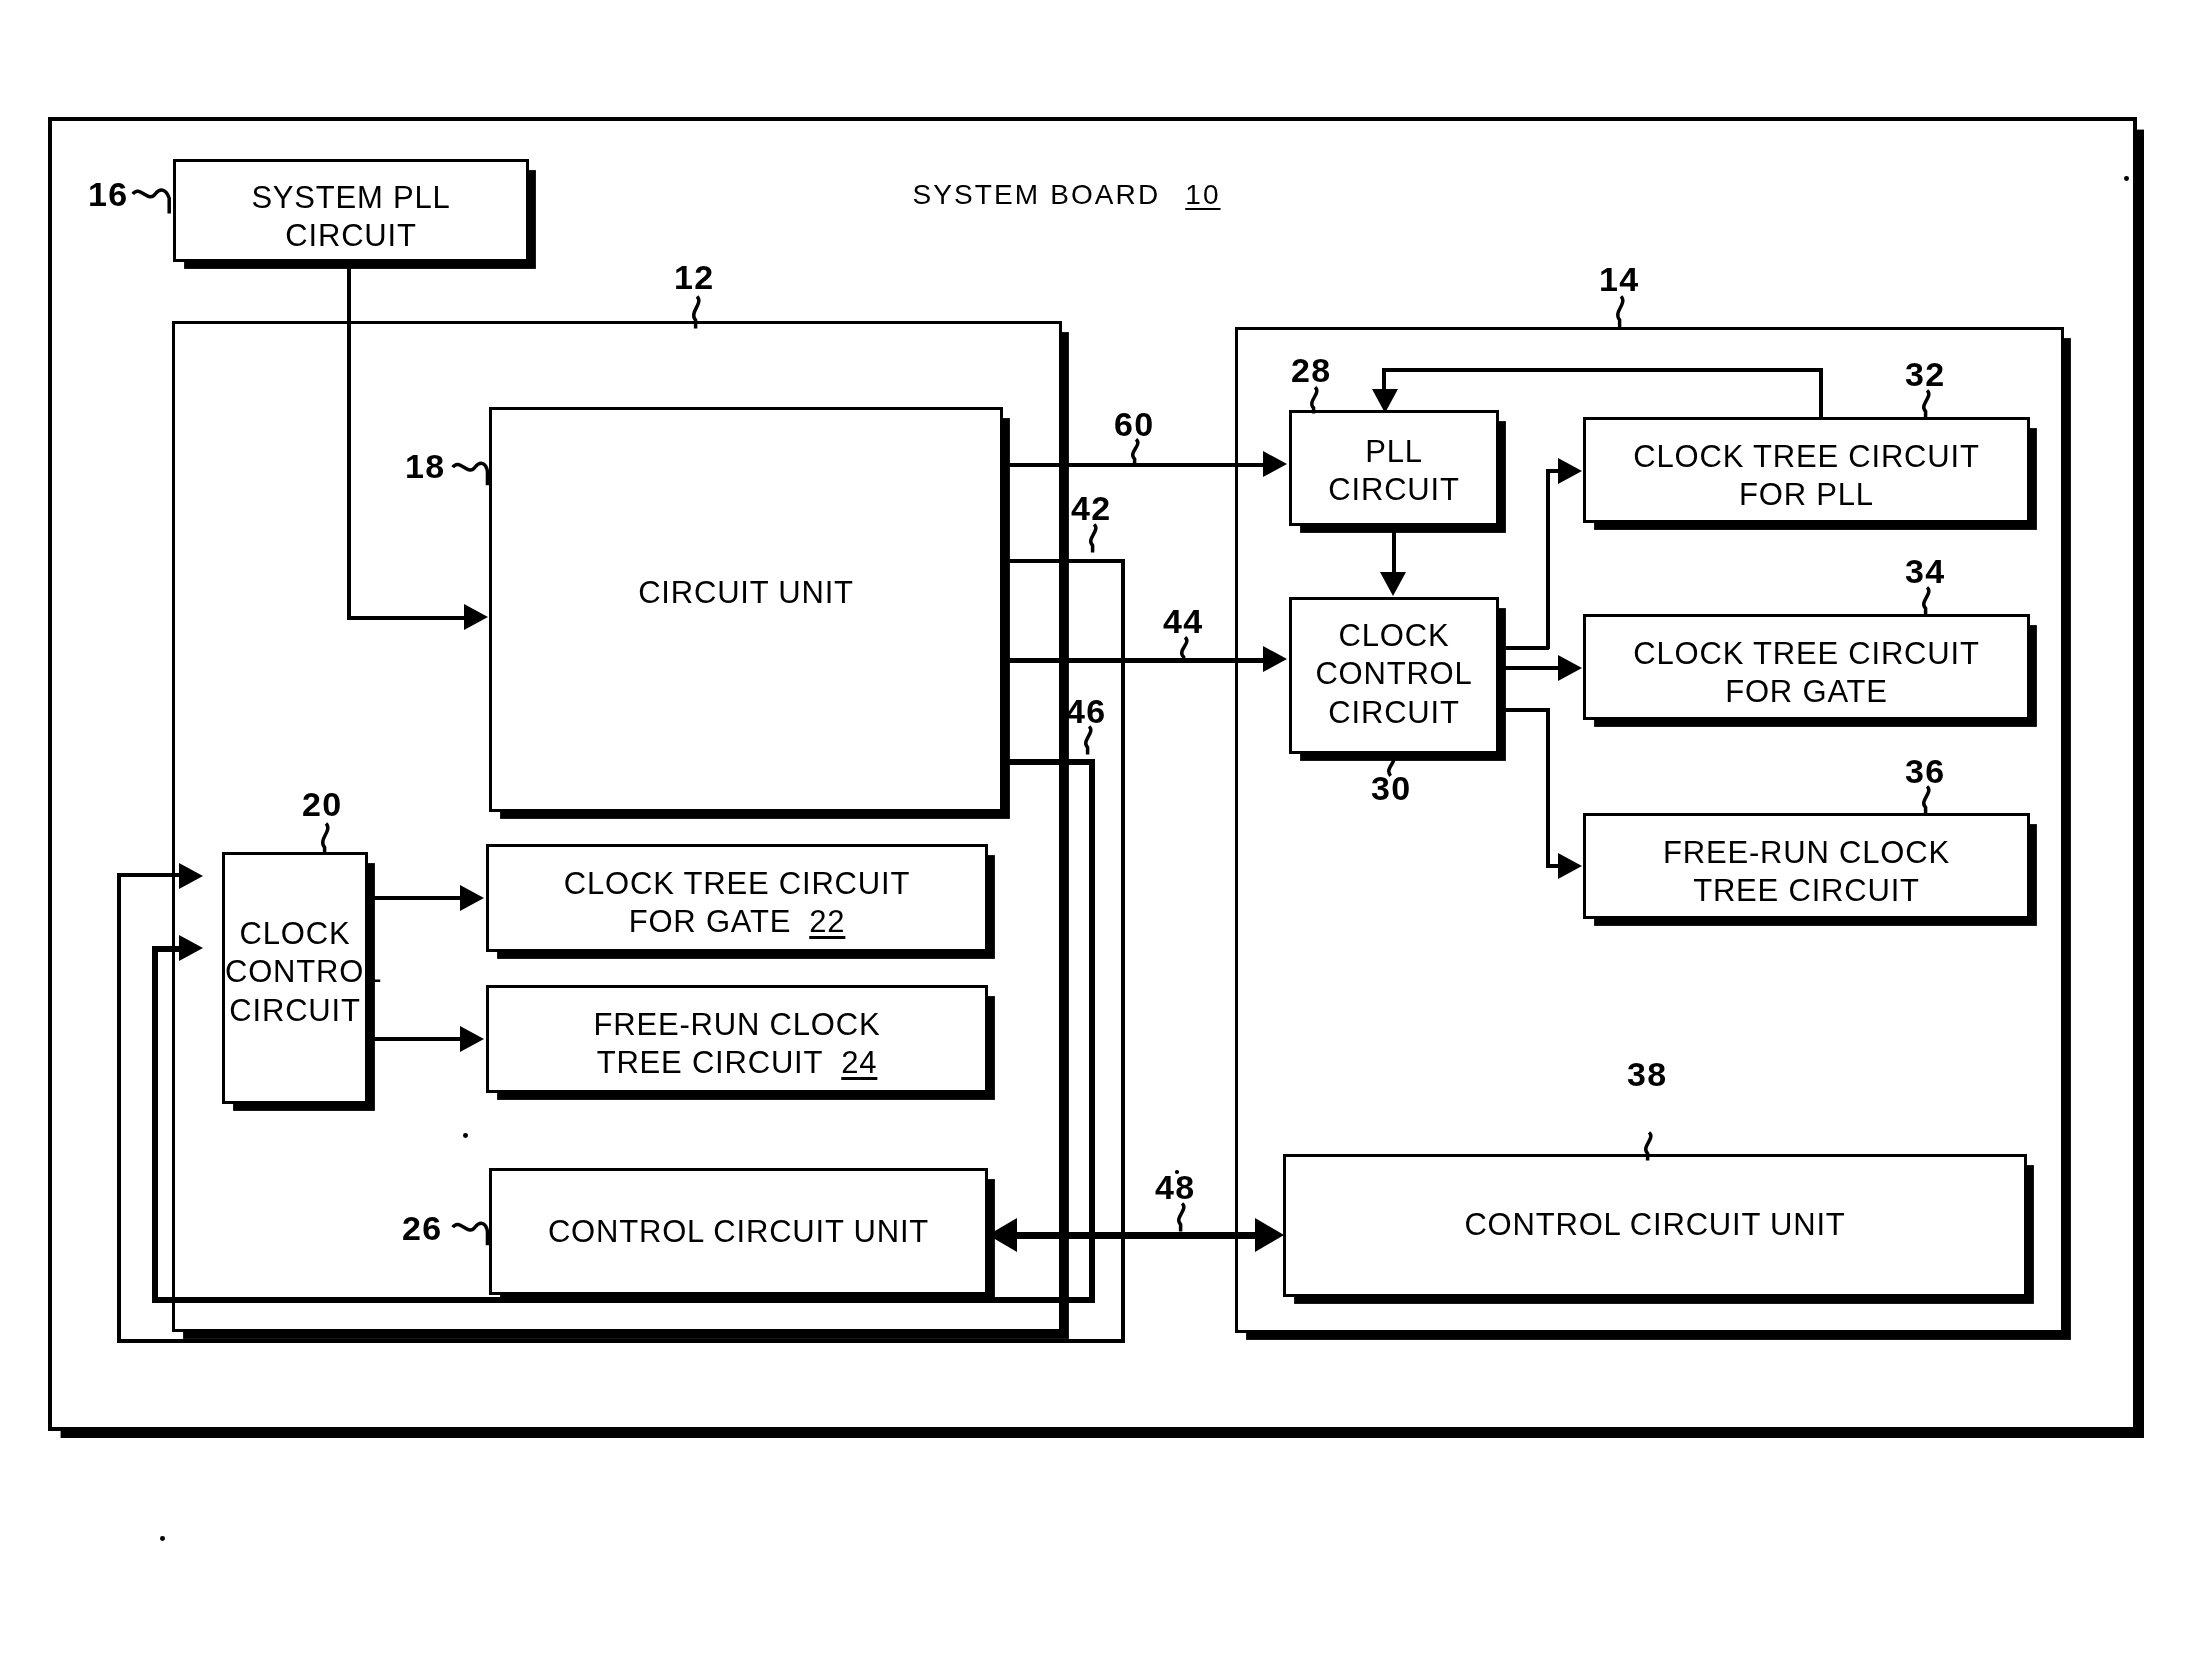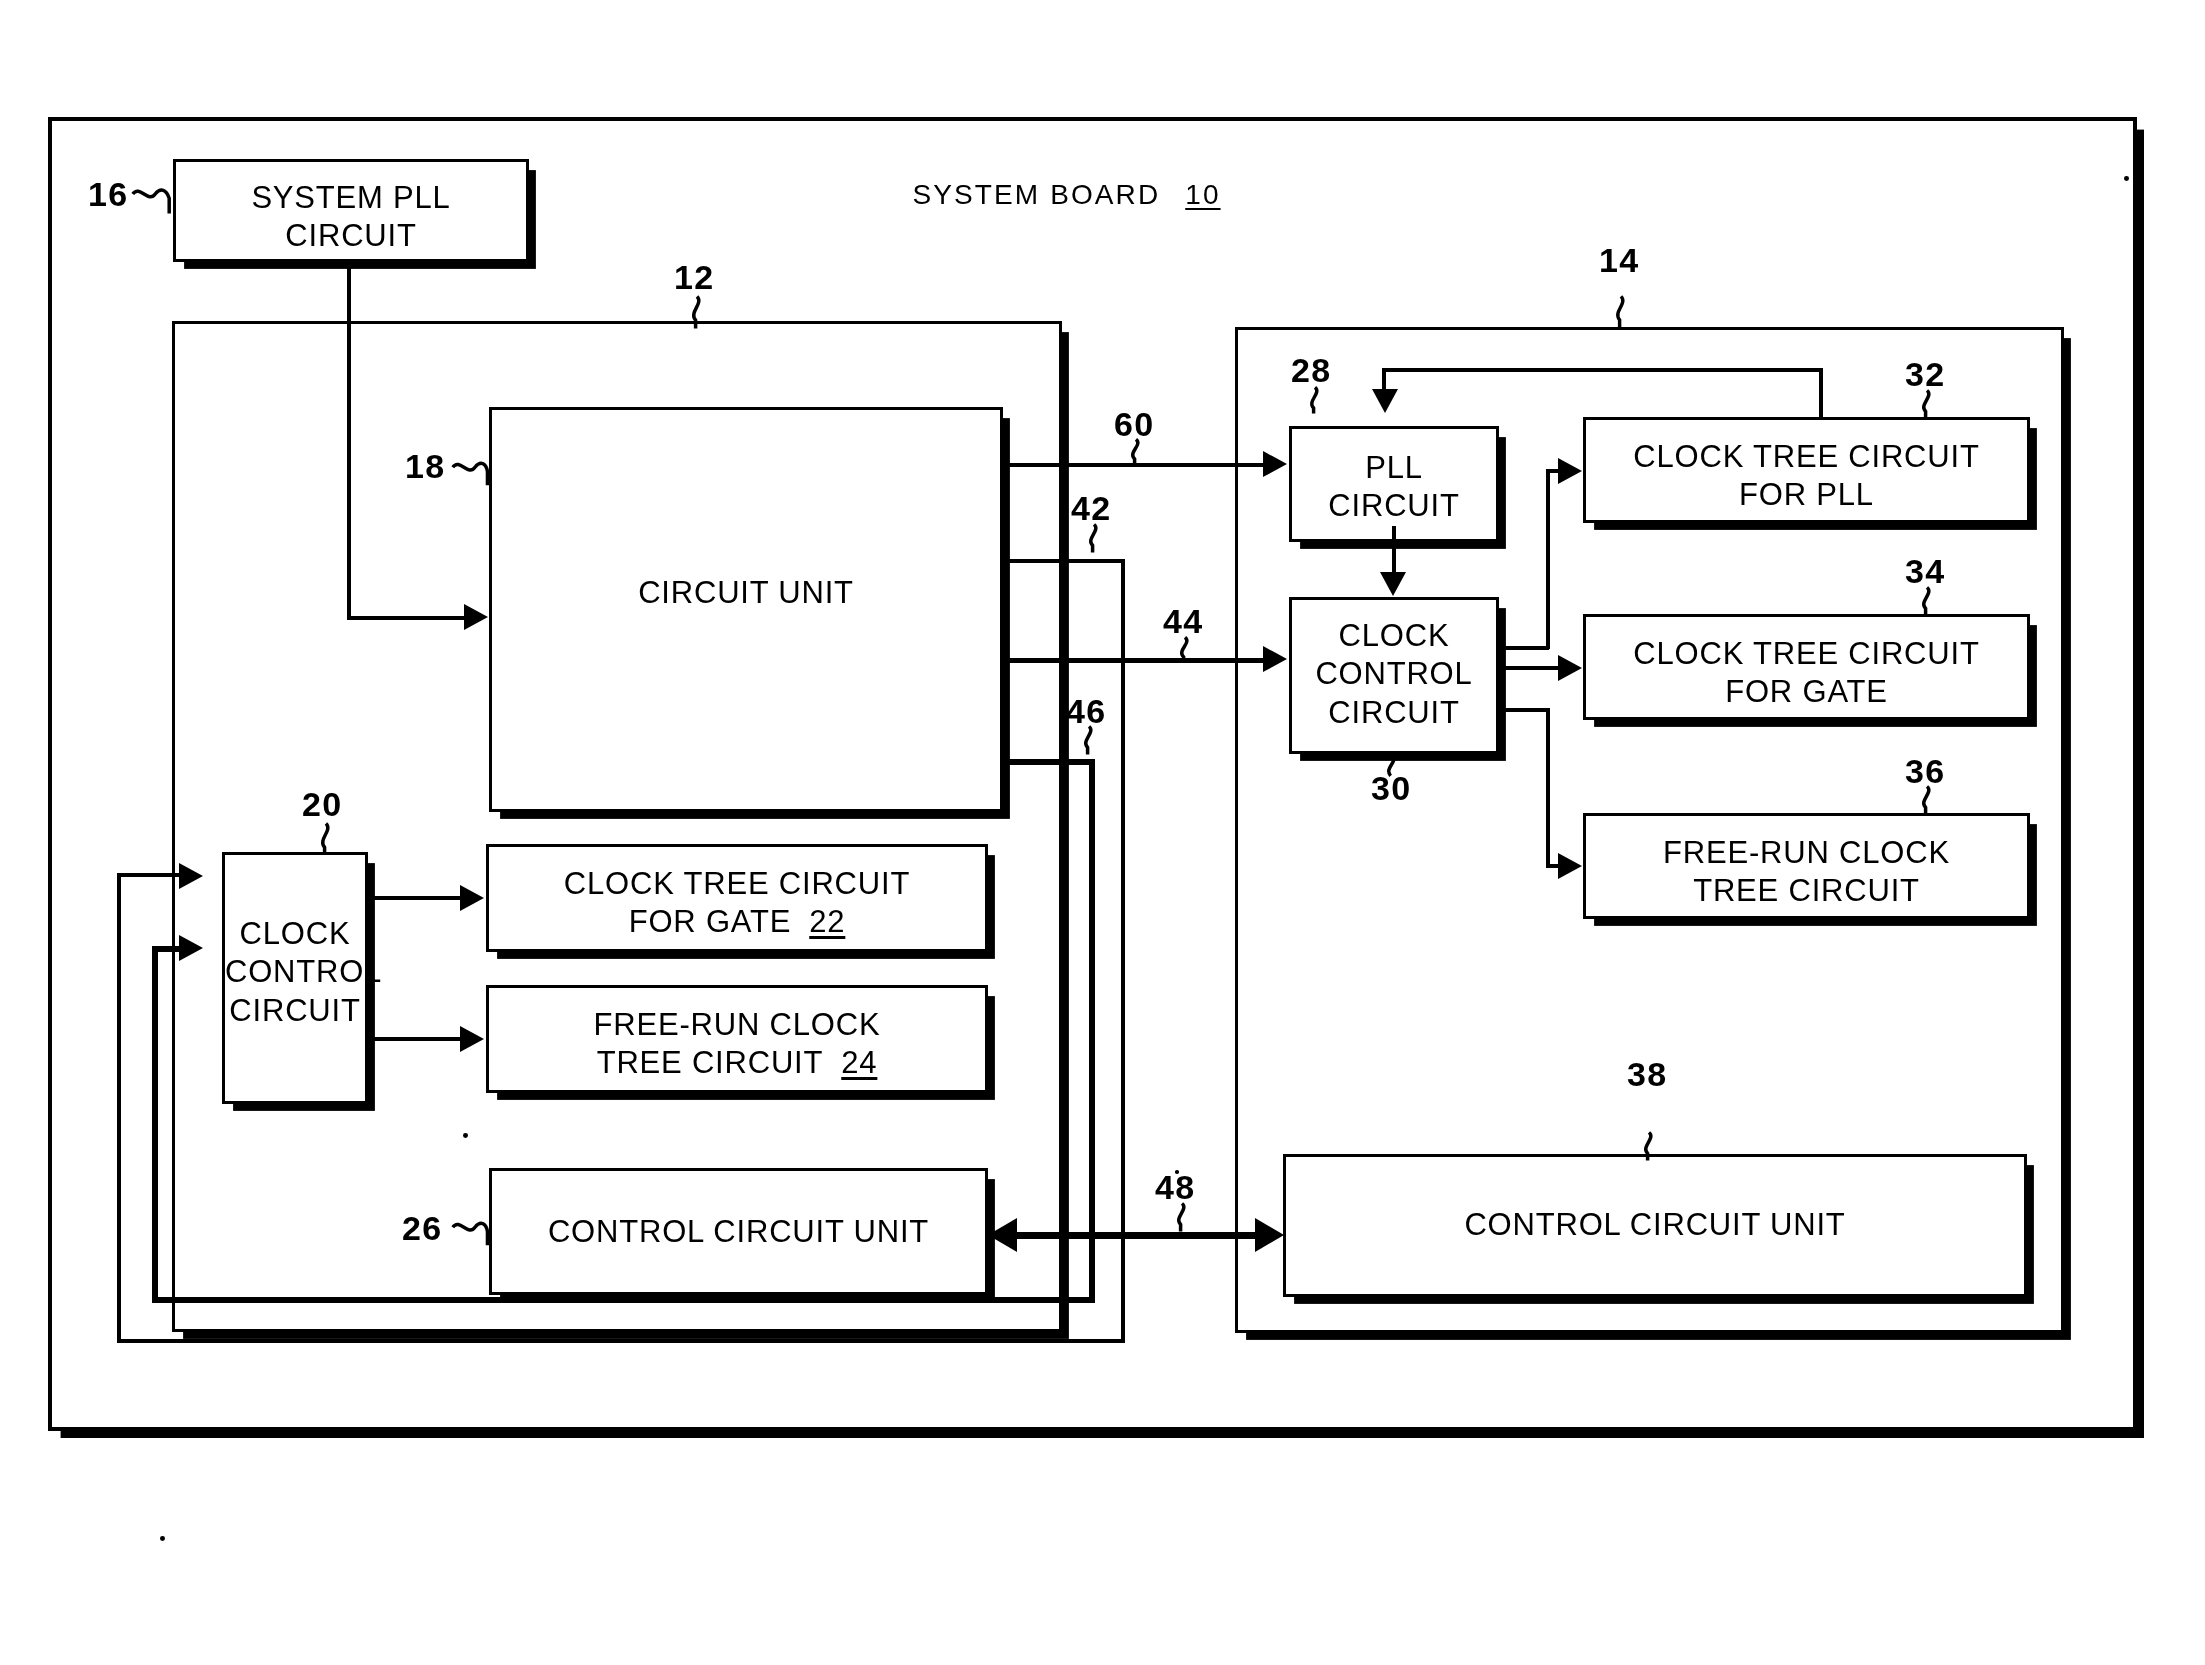--- a/index.html
+++ b/index.html
@@ -96,21 +96,21 @@
     <path d="M4 20 C14 6, 26 34, 36 20 C44 10, 52 14, 56 26 L56 48" stroke="#000" stroke-width="5" fill="none"></path>
   </svg>
 
   <div class="subboard" style="left:172px; top:321px; width:890px; height:1011px;"></div>
   <div class="txt refnum" style="left:674px; top:258px;">12</div>
   <svg class="sq" style="left:683px; top:295px; width:28px; height:35px;" viewBox="0 0 40 50">
     <path d="M20 2 C30 12, 8 24, 18 36 L18 48" stroke="#000" stroke-width="5" fill="none"></path>
   </svg>
 
   <div class="subboard" style="left:1235px; top:327px; width:829px; height:1006px;"></div>
-  <div class="txt refnum" style="left:1599px; top:241px;">14</div>
+  <div class="txt refnum" style="left:1599px; top:260px;">14</div>
   <svg class="sq" style="left:1607px; top:295px; width:28px; height:36px;" viewBox="0 0 40 52">
     <path d="M20 2 C30 12, 8 24, 18 36 L18 50" stroke="#000" stroke-width="5" fill="none"></path>
   </svg>
 
   <div class="box" style="left:489px; top:407px; width:514px; height:405px;">
     <div class="boxlabel" style="top:164px;">
       <div>CIRCUIT UNIT</div>
     </div>
   </div>
   <div class="txt refnum" style="left:405px; top:447px;">18</div>
@@ -157,21 +157,21 @@
   <div class="box" style="left:489px; top:1168px; width:499px; height:127px;">
     <div class="boxlabel" style="top:42px;">
       <div>CONTROL CIRCUIT UNIT</div>
     </div>
   </div>
   <div class="txt refnum" style="left:402px; top:1209px;">26</div>
   <svg class="sq" style="left:450px; top:1213px; width:43px; height:34px;" viewBox="0 0 62 48">
     <path d="M4 20 C14 6, 26 34, 36 20 C44 10, 52 14, 54 26 L54 46" stroke="#000" stroke-width="5" fill="none"></path>
   </svg>
 
-  <div class="box" style="left:1289px; top:426px; width:210px; height:116px;">
+  <div class="box" style="left:1289px; top:410px; width:210px; height:116px;">
     <div class="boxlabel" style="top:19.6px;">
       <div>PLL</div>
       <div>CIRCUIT</div>
     </div>
   </div>
   <div class="txt refnum" style="left:1291px; top:351px;">28</div>
   <svg class="sq" style="left:1301px; top:386px; width:28px; height:29px;" viewBox="0 0 40 42">
     <path d="M20 2 C30 10, 8 22, 18 32 L18 40" stroke="#000" stroke-width="5" fill="none"></path>
   </svg>
 

